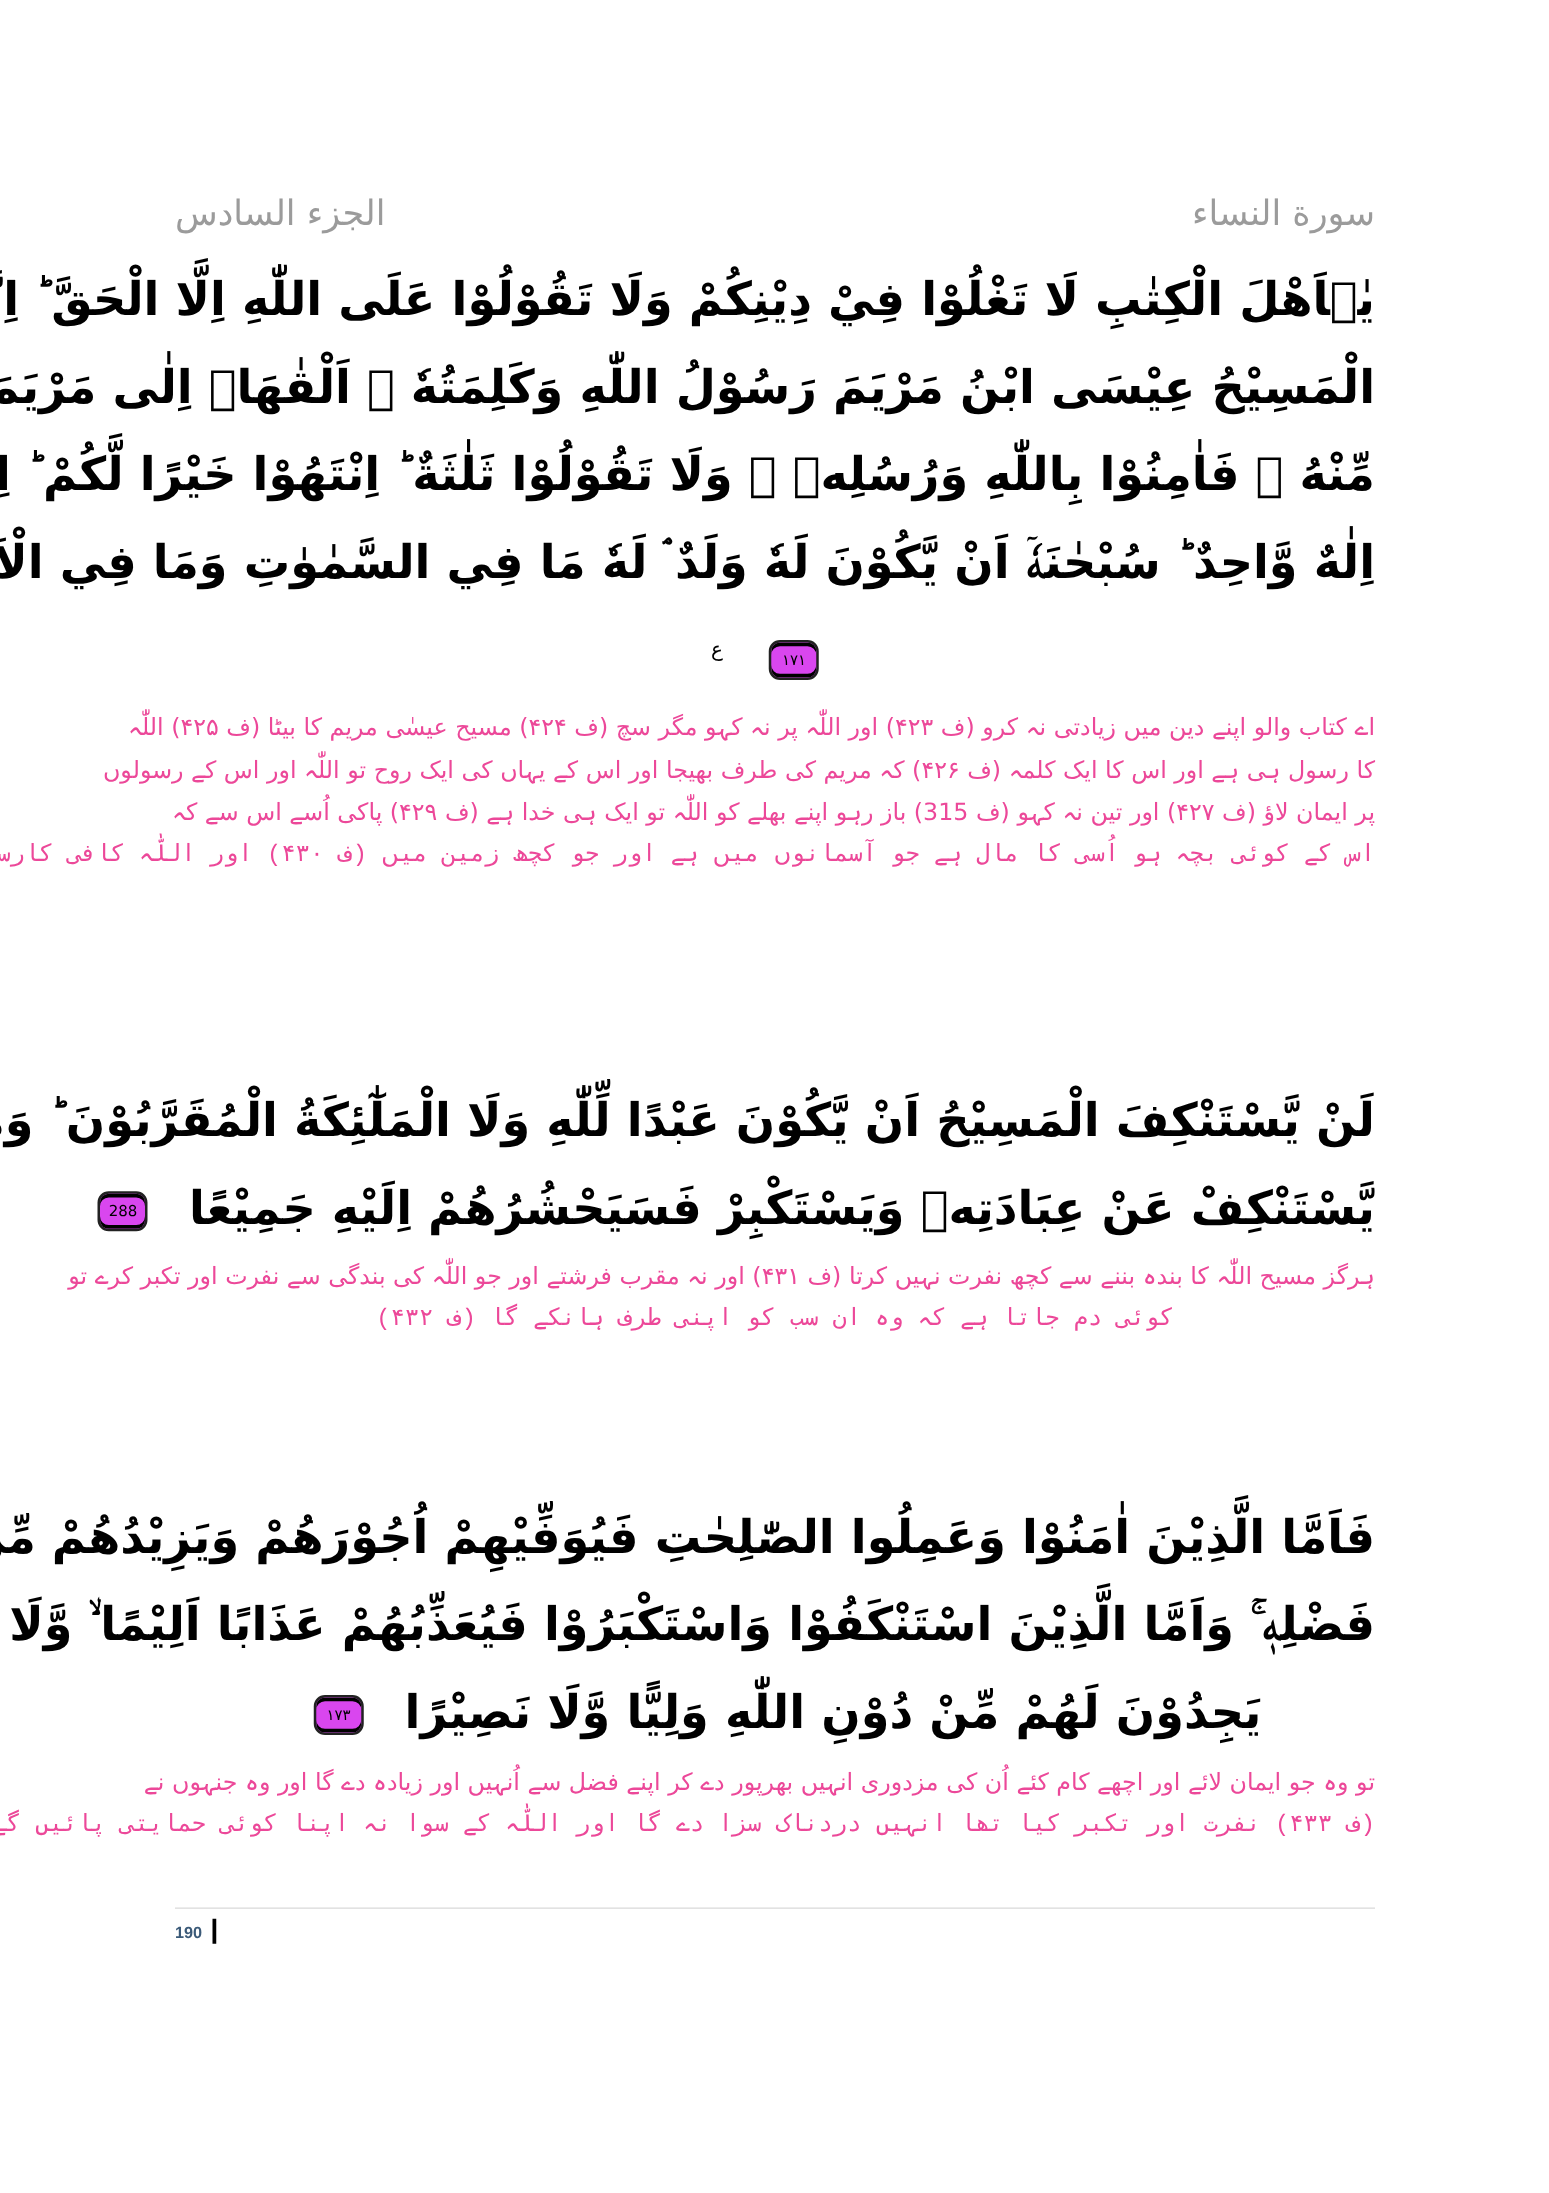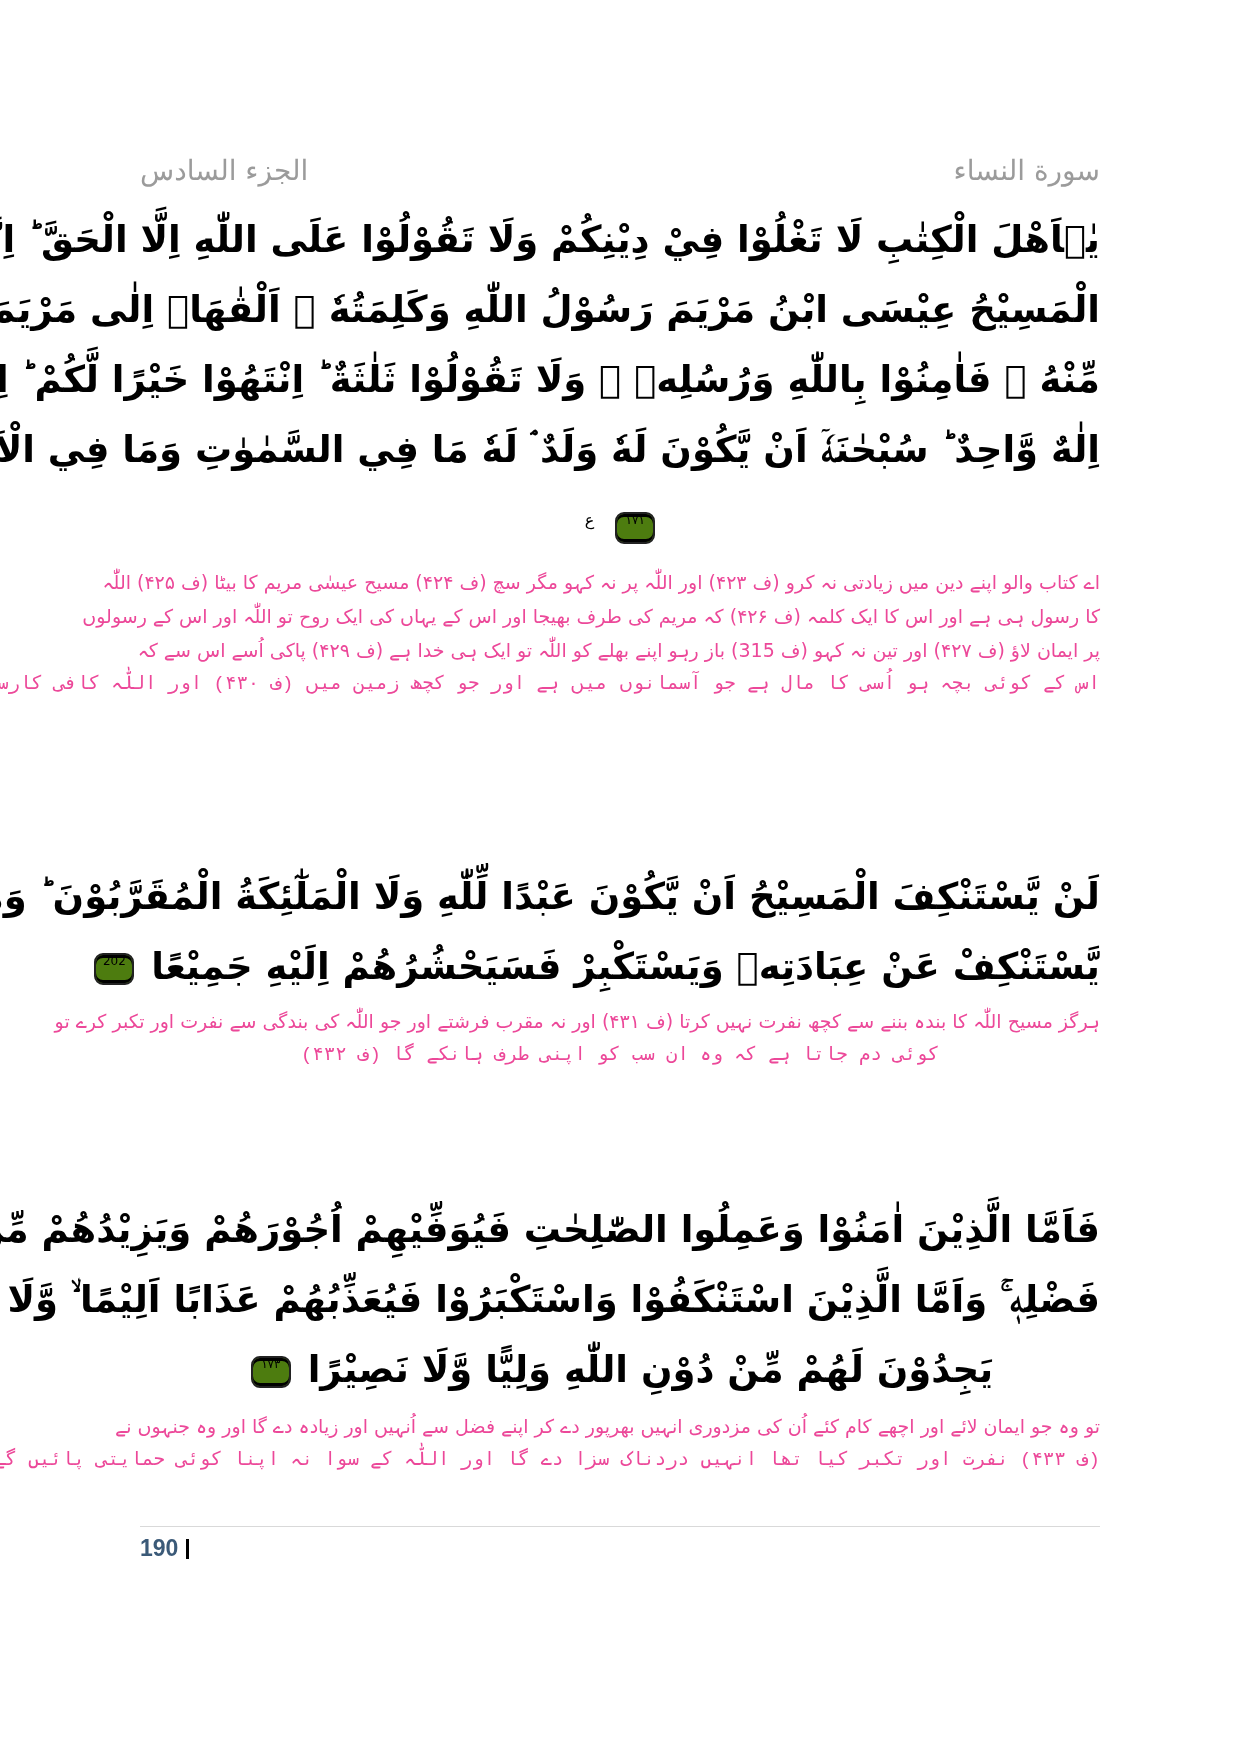--- a/index.html
+++ b/index.html
@@ -54,32 +54,32 @@
       white-space: nowrap;
       text-align: justify;
       text-align-last: justify;
     }
     .ayah-line.center {
       text-align: center;
       text-align-last: center;
     }
     .ayah-marker {
       display: inline-flex;
-      align-items: flex-start;
+      align-items: center;
       justify-content: center;
       width: 36px;
       height: 28px;
       border: 2px solid #222;
       border-radius: 9px;
       font-size: 12px;
       font-weight: normal;
-      margin: 0 4px;
+      margin: 0 20px;
       vertical-align: middle;
       position: relative;
-      background: #4d7c0f;
+      background: #d946ef;
       box-shadow: inset 0 3px 0 #000, inset 0 -3px 0 #000;
       direction: rtl;
       line-height: 1;
     }
     .waqf {
       font-size: 16px;
       font-weight: normal;
       vertical-align: super;
       margin: 0 4px;
     }
@@ -110,21 +110,21 @@
     }
     .footer-rule {
       height: 1px;
       background: #d9d9d9;
       width: 960px;
     }
     .page-number {
       margin-top: 8px;
       font-family: "Liberation Sans", sans-serif;
       font-weight: bold;
-      font-size: 23px;
+      font-size: 13px;
       color: #3b5a78;
       display: flex;
       align-items: center;
       gap: 8px;
     }
     .page-number .bar {
       width: 3px;
       height: 20px;
       background: #000;
       display: inline-block;
@@ -158,21 +158,21 @@
     <span class="tline last">اس کے کوئی بچہ ہو اُسی کا مال ہے جو آسمانوں میں ہے اور جو کچھ زمین میں (ف ۴۳۰) اور اللّٰہ کافی کارساز ہے</span>
   </div>
 </div>
 
 <div class="content" style="top: 862px;">
   <div class="ayah-block">
     <span class="ayah-line">لَنْ يَّسْتَنْكِفَ الْمَسِيْحُ اَنْ يَّكُوْنَ عَبْدًا لِّلّٰهِ وَلَا الْمَلٰٓئِكَةُ الْمُقَرَّبُوْنَ ؕ وَمَنْ</span>
     <span class="ayah-line center">
       <span>يَّسْتَنْكِفْ عَنْ عِبَادَتِهٖ وَيَسْتَكْبِرْ فَسَيَحْشُرُهُمْ اِلَيْهِ جَمِيْعًا</span>
       <span class="ayah-marker">
-        <span>202</span>
+        <span>288</span>
       </span>
     </span>
   </div>
   <div class="translation" style="margin-top: 2px;">
     <span class="tline">ہرگز مسیح اللّٰہ کا بندہ بننے سے کچھ نفرت نہیں کرتا (ف ۴۳۱) اور نہ مقرب فرشتے اور جو اللّٰہ کی بندگی سے نفرت اور تکبر کرے تو</span>
     <span class="tline last">کوئی دم جاتا ہے کہ وہ ان سب کو اپنی طرف ہانکے گا (ف ۴۳۲)</span>
   </div>
 </div>
 
 <div class="content" style="top: 1195px;">

